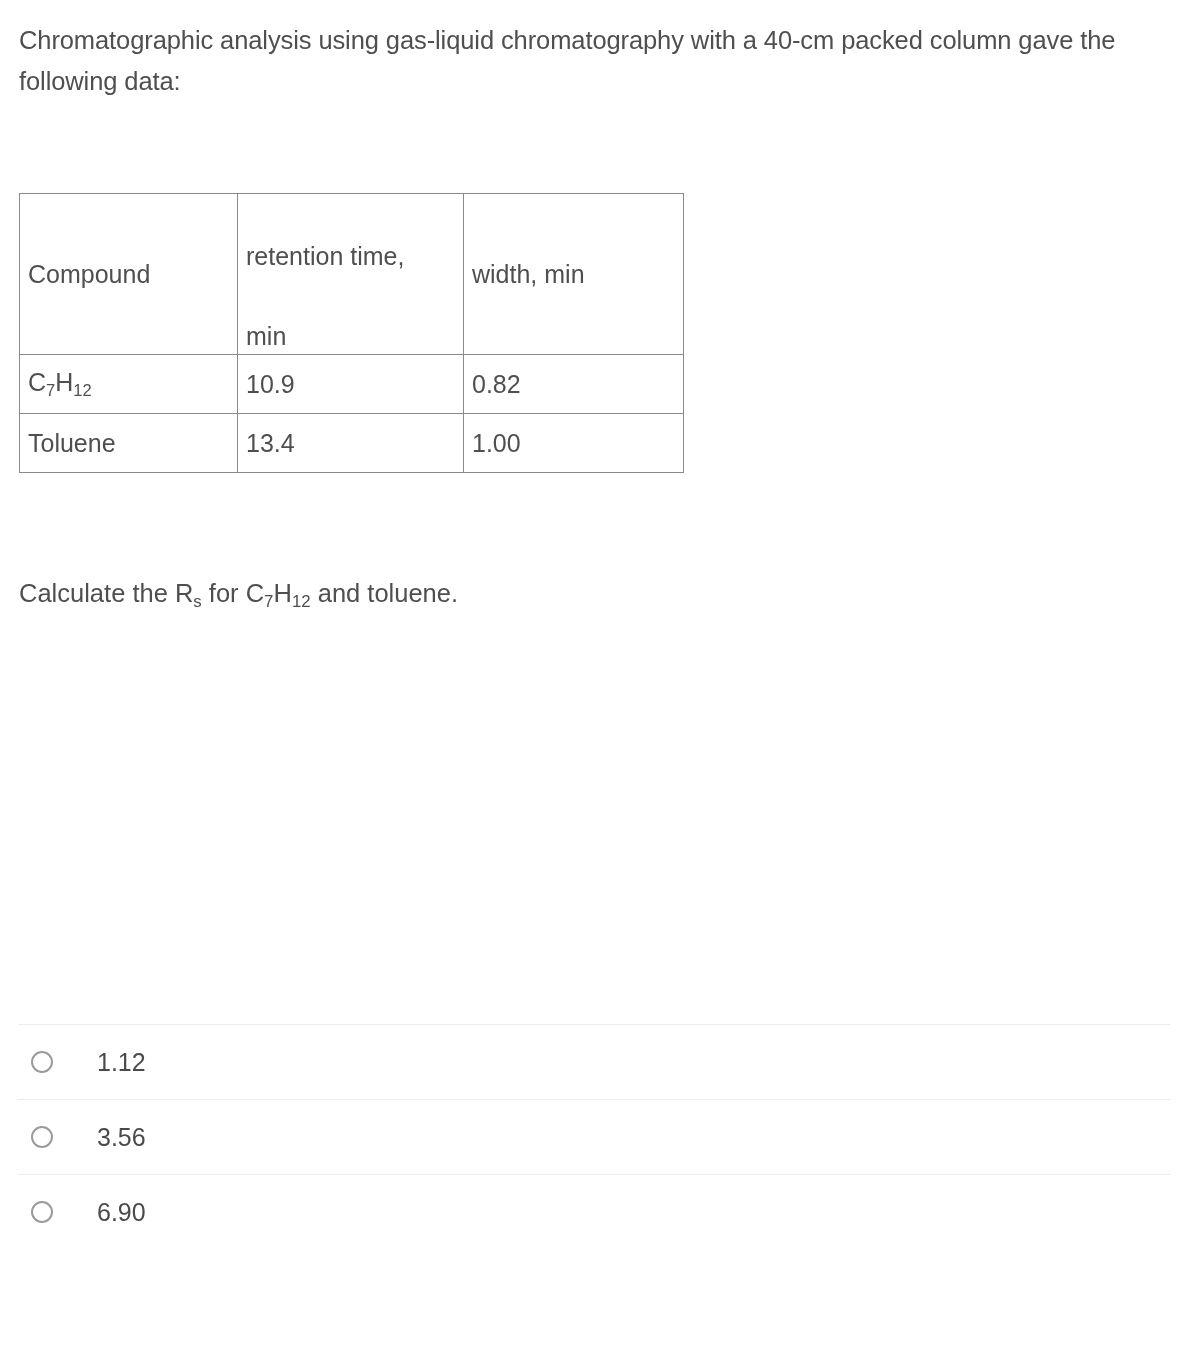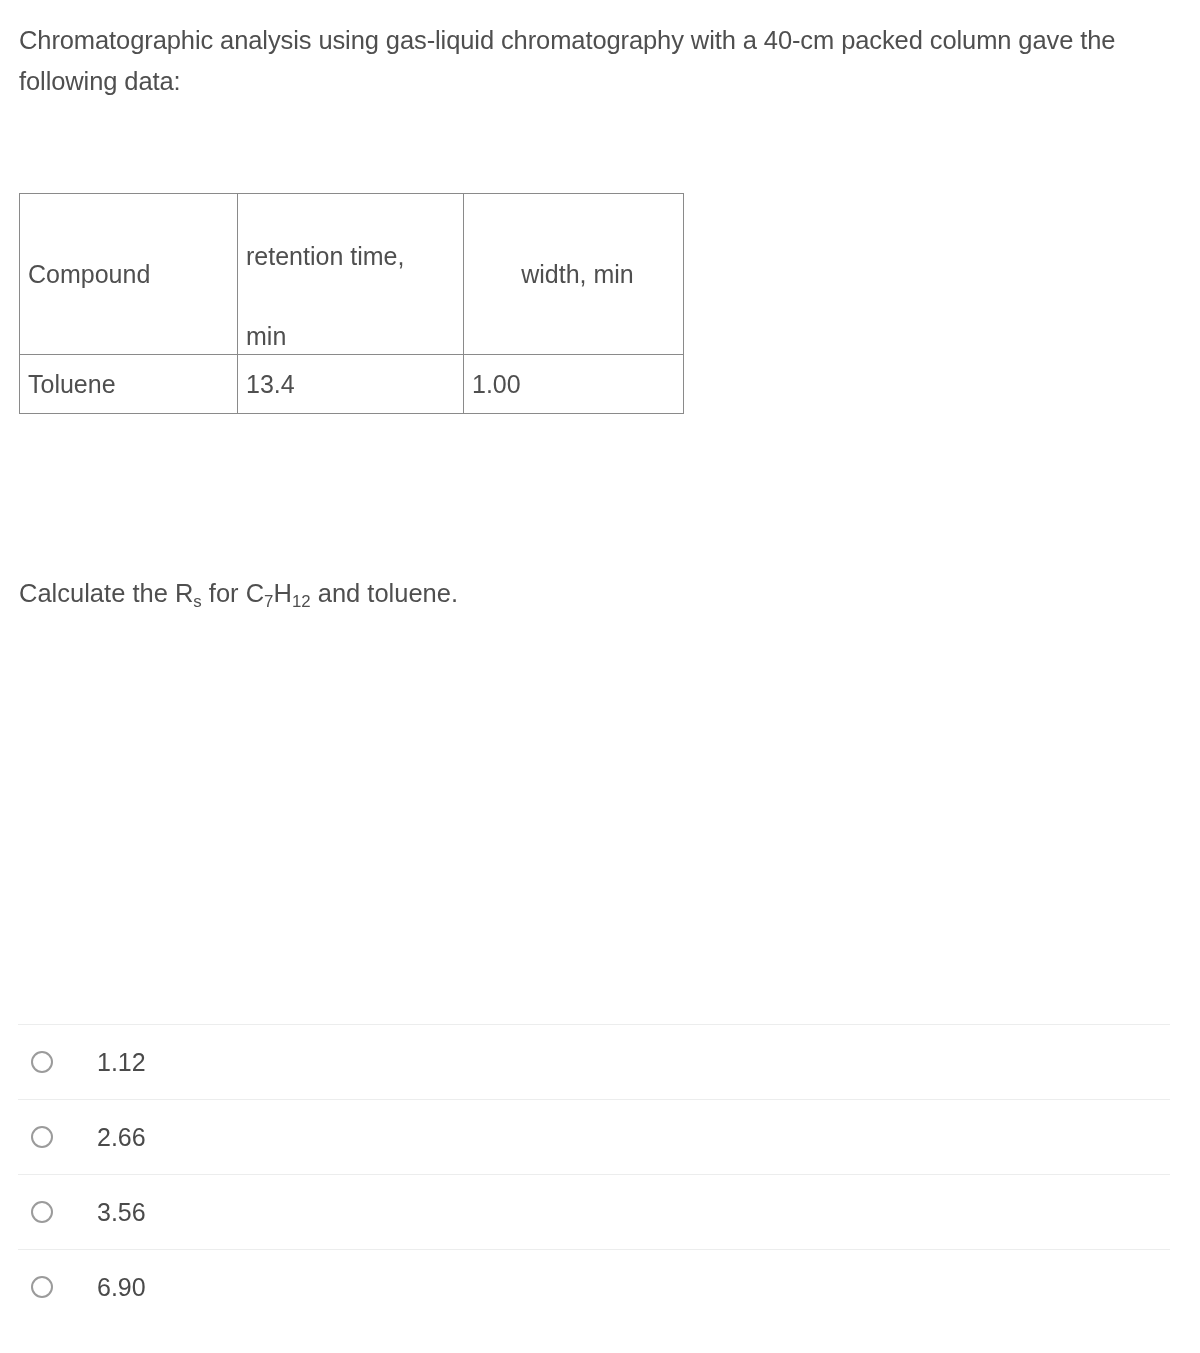--- a/index.html
+++ b/index.html
@@ -43,21 +43,21 @@
     vertical-align: middle;
     text-align: left;
     padding: 0 0 0 8px;
     font-weight: normal;
   }
   #data-table th {
     vertical-align: middle;
   }
   #data-table .col-compound { width: 209px; }
   #data-table .col-rt       { width: 217px; }
-  #data-table .col-width    { width: 211px; text-align: center; }
+  #data-table .col-width    { width: 211px; }
 
   #data-table thead th { height: 100px; line-height: 36px; }
   #data-table tbody td { height: 58px; }
   #data-table tbody tr.row-air td { height: 60px; }
 
   .rt-head-wrap { display: block; margin-top: 44px; }
 
   .dash-cell { position: relative; }
   .dash-mark {
     position: absolute;
@@ -129,40 +129,43 @@
       <th class="col-rt">
         <span class="rt-head-wrap">retention time,</span>
         <span class="rt-head-wrap">min</span>
       </th>
       <th class="col-width">width, min</th>
     </tr>
   </thead>
   <tbody>
     <tr>
       <td>
+        <span>C</span><sub>7</sub><span>H</span><sub>12</sub>
+      </td>
+      <td>10.9</td>
+      <td>0.82</td>
+    </tr>
+    <tr>
+      <td>
         <span>Toluene</span>
       </td>
       <td>13.4</td>
       <td>1.00</td>
     </tr>
   </tbody>
 </table>
 
 <div id="calc-line"><span>Calculate the R</span><sub>s</sub><span> for C</span><sub>7</sub><span>H</span><sub>12</sub><span> and toluene.</span></div>
 
 <div id="answer-options">
   <div class="option-row">
     <span class="radio-circle"></span>
     <span class="option-label">1.12</span>
   </div>
   <div class="option-row">
     <span class="radio-circle"></span>
-    <span class="option-label">2.66</span>
-  </div>
-  <div class="option-row">
-    <span class="radio-circle"></span>
     <span class="option-label">3.56</span>
   </div>
   <div class="option-row">
     <span class="radio-circle"></span>
     <span class="option-label">6.90</span>
   </div>
 </div>
 
 </body></html>

